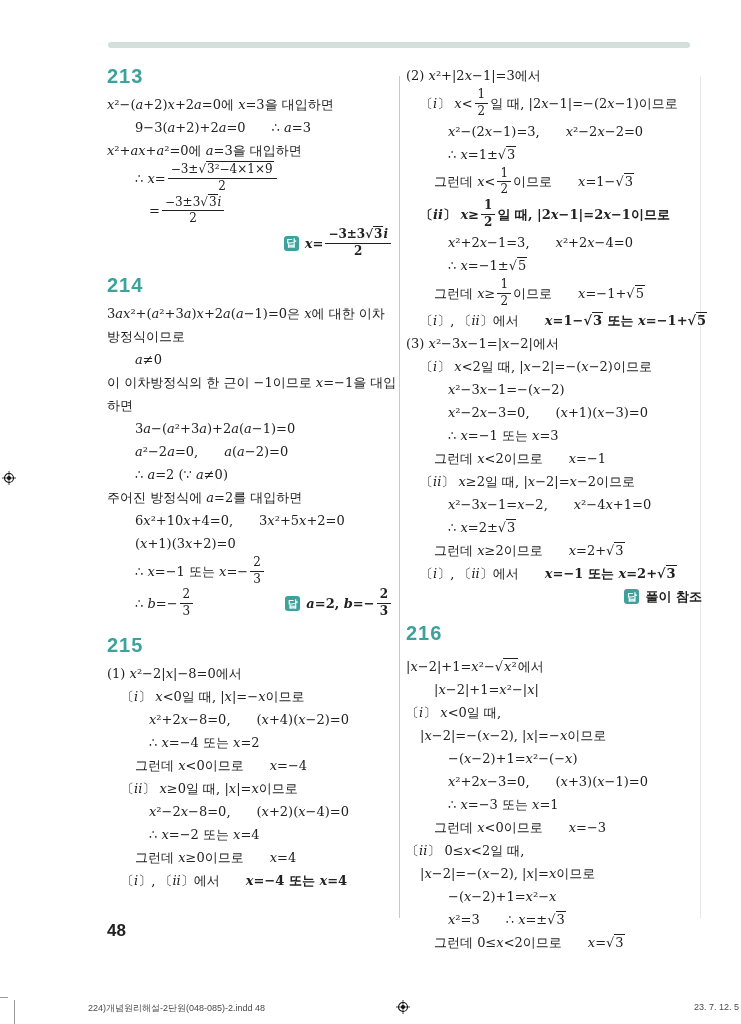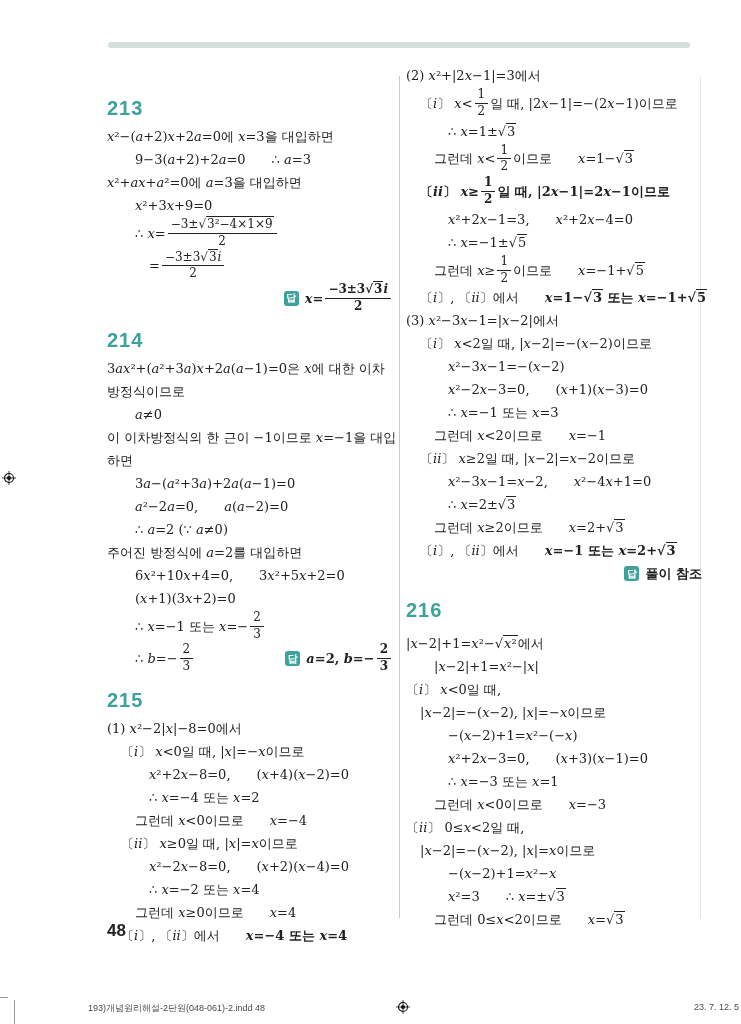--- a/index.html
+++ b/index.html
@@ -5,21 +5,21 @@
   html,body{margin:0;padding:0;}
   body{
     width:741px;height:1024px;background:#ffffff;position:relative;overflow:hidden;
     font-family:"DejaVu Serif","Liberation Serif",serif;color:#212121;
     -webkit-font-smoothing:antialiased;
   }
   .topbar{position:absolute;left:108px;top:42px;width:582px;height:6px;border-radius:3px;background:#d2dfdb;}
   .divider{position:absolute;left:399px;top:76px;width:1px;height:842px;background:#c9c9c9;}
   .edge-line{position:absolute;left:700px;top:76px;width:1px;height:842px;background:#e7e7e7;}
   .col{position:absolute;top:64px;font-size:13px;line-height:1.0;}
-  .col-left{left:107px;width:286px;margin-top:32px;}
+  .col-left{left:107px;width:286px;}
   .col-right{left:406px;width:296px;}
   .prob-num{font-family:"Liberation Sans","DejaVu Sans",sans-serif;font-weight:bold;font-size:20px;
     color:#3ca29b;letter-spacing:1px;margin:15px 0 7px;}
   .col > .prob-num:first-child{margin-top:2px;}
   .line{min-height:23px;display:flex;align-items:center;white-space:pre;}
   .line.ans{justify-content:flex-end;font-weight:bold;}
   .line.split{justify-content:space-between;}
   .grp{display:inline-flex;align-items:center;white-space:pre;}
   .b{font-weight:bold;}
   .frac{display:inline-flex;flex-direction:column;align-items:center;margin:1px 2px;
@@ -46,21 +46,20 @@
 
 <div class="topbar"></div>
 <div class="divider"></div>
 <div class="edge-line"></div>
 
 <div class="col col-left" id="col-left">
     <div class="prob-num">213</div>
     <div class="line" style="padding-left: 0px;"><span><i>x</i>²−(<i>a</i>+2)<i>x</i>+2<i>a</i>=0에 <i>x</i>=3을 대입하면</span></div>
     <div class="line" style="padding-left: 28px;"><span>9−3(<i>a</i>+2)+2<i>a</i>=0  ∴ <i>a</i>=3</span></div>
     <div class="line" style="padding-left: 0px;"><span><i>x</i>²+<i>a</i><i>x</i>+<i>a</i>²=0에 <i>a</i>=3을 대입하면</span></div>
-    <div class="line" style="padding-left: 28px;"><span><i>x</i>²+3<i>x</i>+9=0</span></div>
     <div class="line" style="padding-left: 28px;"><span>∴ <i>x</i>=</span><span class="frac"><span class="fn">−3±<span class="sq">√<span class="sqb">3²−4×1×9</span></span></span><span class="fd">2</span></span></div>
     <div class="line" style="padding-left: 42px;"><span>=</span><span class="frac"><span class="fn">−3±3<span class="sq">√<span class="sqb">3</span></span><i>i</i></span><span class="fd">2</span></span></div>
     <div class="line ans"><span class="badge">답</span><span class="b"><i>x</i>=</span><span class="frac b"><span class="fn">−3±3<span class="sq">√<span class="sqb">3</span></span><i>i</i></span><span class="fd">2</span></span></div>
     <div class="prob-num">214</div>
     <div class="line" style="padding-left: 0px;"><span>3<i>a</i><i>x</i>²+(<i>a</i>²+3<i>a</i>)<i>x</i>+2<i>a</i>(<i>a</i>−1)=0은 <i>x</i>에 대한 이차</span></div>
     <div class="line" style="padding-left: 0px;"><span>방정식이므로</span></div>
     <div class="line" style="padding-left: 28px;"><span><i>a</i>≠0</span></div>
     <div class="line" style="padding-left: 0px;"><span>이 이차방정식의 한 근이 −1이므로 <i>x</i>=−1을 대입</span></div>
     <div class="line" style="padding-left: 0px;"><span>하면</span></div>
     <div class="line" style="padding-left: 28px;"><span>3<i>a</i>−(<i>a</i>²+3<i>a</i>)+2<i>a</i>(<i>a</i>−1)=0</span></div>
@@ -79,20 +78,21 @@
     <div class="line" style="padding-left: 28px;"><span>그런데 <i>x</i>&lt;0이므로  <i>x</i>=−4</span></div>
     <div class="line" style="padding-left: 14px;"><span>〔<i>i</i><i>i</i>〕 <i>x</i>≥0일 때, |<i>x</i>|=<i>x</i>이므로</span></div>
     <div class="line" style="padding-left: 42px;"><span><i>x</i>²−2<i>x</i>−8=0,  (<i>x</i>+2)(<i>x</i>−4)=0</span></div>
     <div class="line" style="padding-left: 42px;"><span>∴ <i>x</i>=−2 또는 <i>x</i>=4</span></div>
     <div class="line" style="padding-left: 28px;"><span>그런데 <i>x</i>≥0이므로  <i>x</i>=4</span></div>
     <div class="line" style="padding-left: 14px;"><span>〔<i>i</i>〕, 〔<i>i</i><i>i</i>〕에서  </span><span class="b"><i>x</i>=−4 또는 <i>x</i>=4</span></div>
   </div>
 <div class="col col-right" id="col-right">
     <div class="line" style="padding-left: 0px;"><span>(2) <i>x</i>²+|2<i>x</i>−1|=3에서</span></div>
     <div class="line" style="padding-left: 14px;"><span>〔<i>i</i>〕 <i>x</i>&lt;</span><span class="frac"><span class="fn">1</span><span class="fd">2</span></span><span>일 때, |2<i>x</i>−1|=−(2<i>x</i>−1)이므로</span></div>
+    <div class="line" style="padding-left: 42px;"><span><i>x</i>²−(2<i>x</i>−1)=3,  <i>x</i>²−2<i>x</i>−2=0</span></div>
     <div class="line" style="padding-left: 42px;"><span>∴ <i>x</i>=1±<span class="sq">√<span class="sqb">3</span></span></span></div>
     <div class="line" style="padding-left: 28px;"><span>그런데 <i>x</i>&lt;</span><span class="frac"><span class="fn">1</span><span class="fd">2</span></span><span>이므로  <i>x</i>=1−<span class="sq">√<span class="sqb">3</span></span></span></div>
     <div class="line" style="padding-left: 14px; font-weight: bold;"><span>〔<i>i</i><i>i</i>〕 <i>x</i>≥</span><span class="frac"><span class="fn">1</span><span class="fd">2</span></span><span>일 때, |2<i>x</i>−1|=2<i>x</i>−1이므로</span></div>
     <div class="line" style="padding-left: 42px;"><span><i>x</i>²+2<i>x</i>−1=3,  <i>x</i>²+2<i>x</i>−4=0</span></div>
     <div class="line" style="padding-left: 42px;"><span>∴ <i>x</i>=−1±<span class="sq">√<span class="sqb">5</span></span></span></div>
     <div class="line" style="padding-left: 28px;"><span>그런데 <i>x</i>≥</span><span class="frac"><span class="fn">1</span><span class="fd">2</span></span><span>이므로  <i>x</i>=−1+<span class="sq">√<span class="sqb">5</span></span></span></div>
     <div class="line" style="padding-left: 14px;"><span>〔<i>i</i>〕, 〔<i>i</i><i>i</i>〕에서  </span><span class="b"><i>x</i>=1−<span class="sq">√<span class="sqb">3</span></span> 또는 <i>x</i>=−1+<span class="sq">√<span class="sqb">5</span></span></span></div>
     <div class="line" style="padding-left: 0px; align-items: center;"><span>(3) <i>x</i>²−3<i>x</i>−1=|<i>x</i>−2|에서</span></div>
     <div class="line" style="padding-left: 14px;"><span>〔<i>i</i>〕 <i>x</i>&lt;2일 때, |<i>x</i>−2|=−(<i>x</i>−2)이므로</span></div>
     <div class="line" style="padding-left: 42px;"><span><i>x</i>²−3<i>x</i>−1=−(<i>x</i>−2)</span></div>
@@ -131,14 +131,14 @@
 </svg>
 <svg class="regmark" style="left:396px;top:1000px" width="14" height="14" viewBox="0 0 14 14">
   <circle cx="7" cy="7" r="4.5" fill="none" stroke="#111" stroke-width="1.1"></circle>
   <circle cx="7" cy="7" r="2.1" fill="#111"></circle>
   <line x1="7" y1="0" x2="7" y2="14" stroke="#111" stroke-width="0.8"></line>
   <line x1="0" y1="7" x2="14" y2="7" stroke="#111" stroke-width="0.8"></line>
 </svg>
 <div class="trim-v"></div>
 <div class="trim-h"></div>
 
-<div class="footer-left">193)개념원리해설-2단원(048-061)-2.indd   48</div>
+<div class="footer-left">224)개념원리해설-2단원(048-085)-2.indd   48</div>
 <div class="footer-right">23. 7. 12.   5</div>
 
 </body></html>

